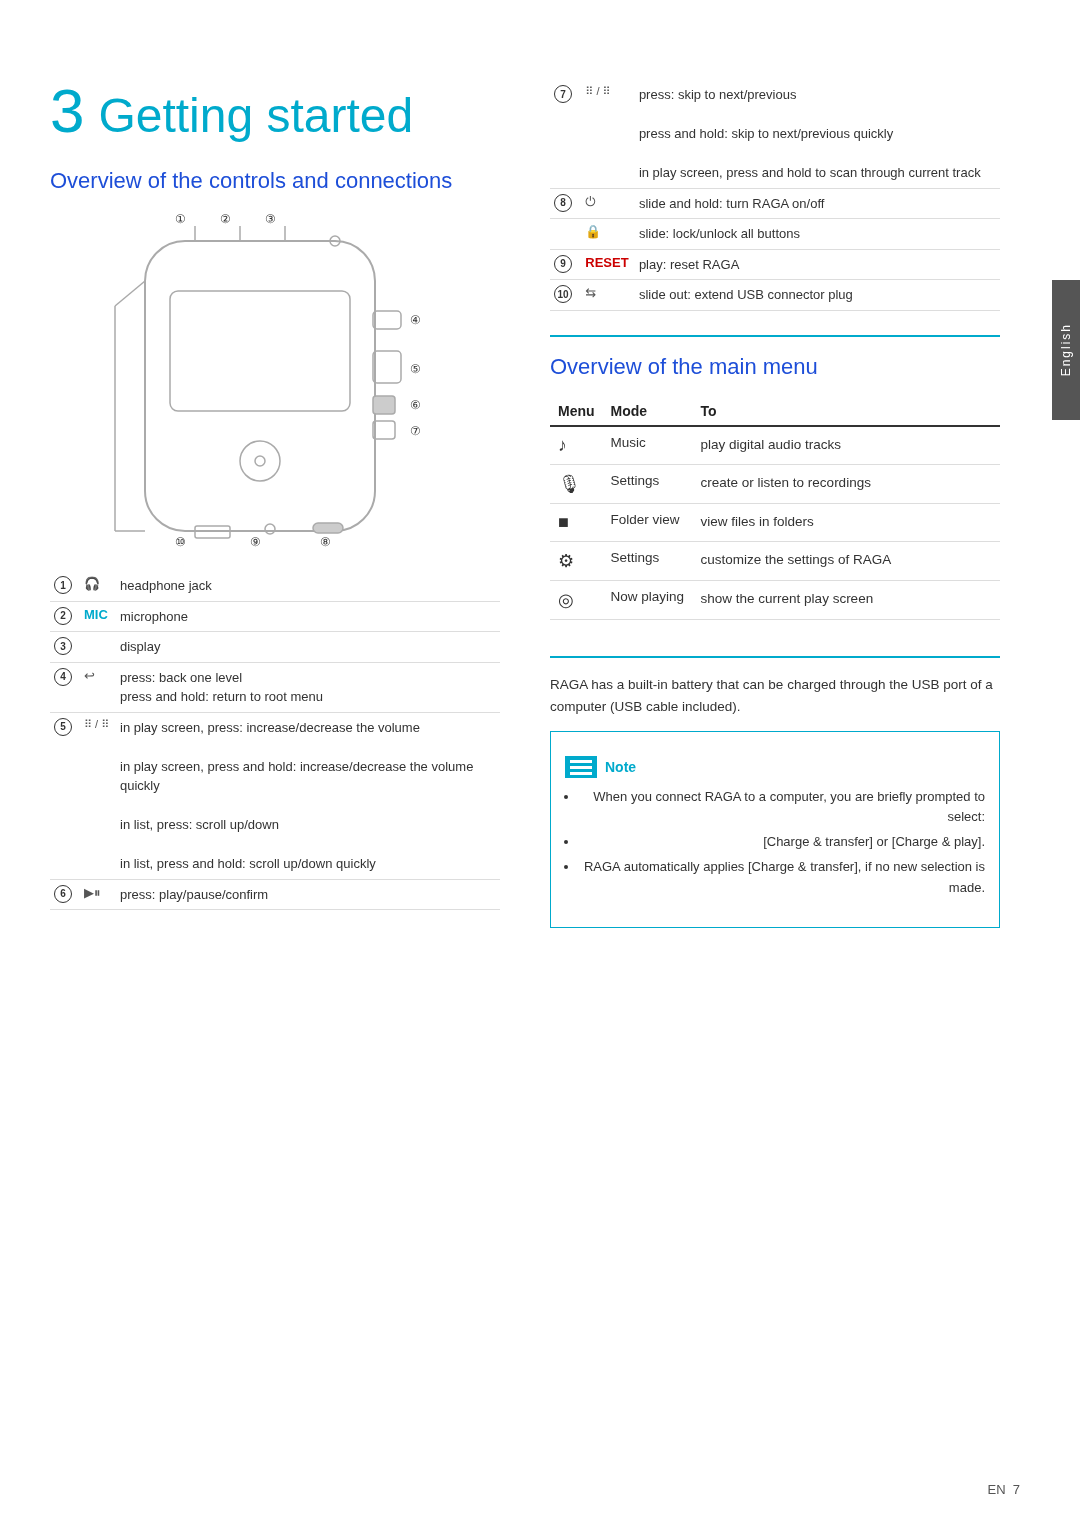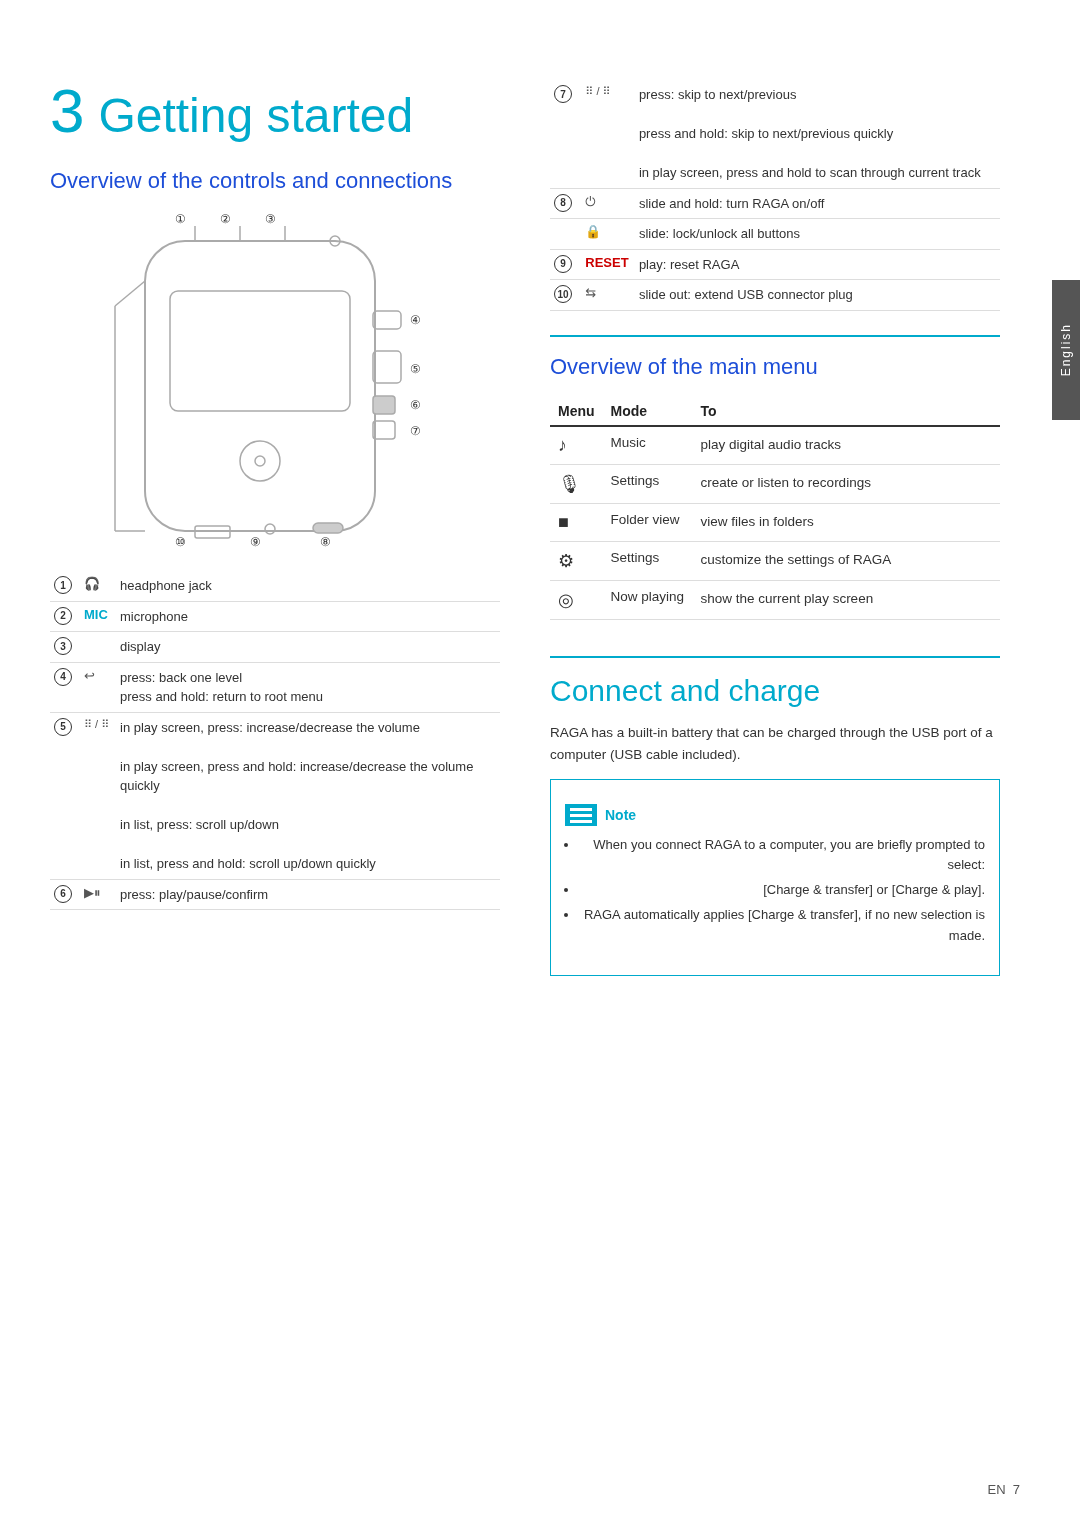--- a/index.html
+++ b/index.html
@@ -444,21 +444,20 @@
         <tr>
           <td class="menu-icon-cell">◎</td>
           <td class="menu-mode-cell">Now playing</td>
           <td class="menu-desc-cell">show the current play screen</td>
         </tr>
       </tbody>
     </table>
 
     <hr class="section-divider">
 
-    <div class="connect-heading">Connect and charge</div>
     <p class="connect-text">RAGA has a built-in battery that can be charged through the USB port of a computer (USB cable included).</p>
 
     <div class="note-box">
       <div class="note-header">
         <div class="note-icon">
           <div class="note-line"></div>
           <div class="note-line"></div>
           <div class="note-line"></div>
         </div>
         <span class="note-title">Note</span>

